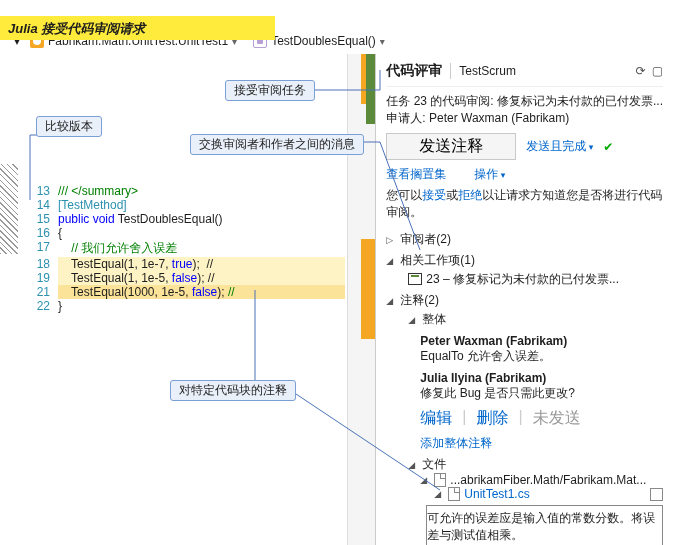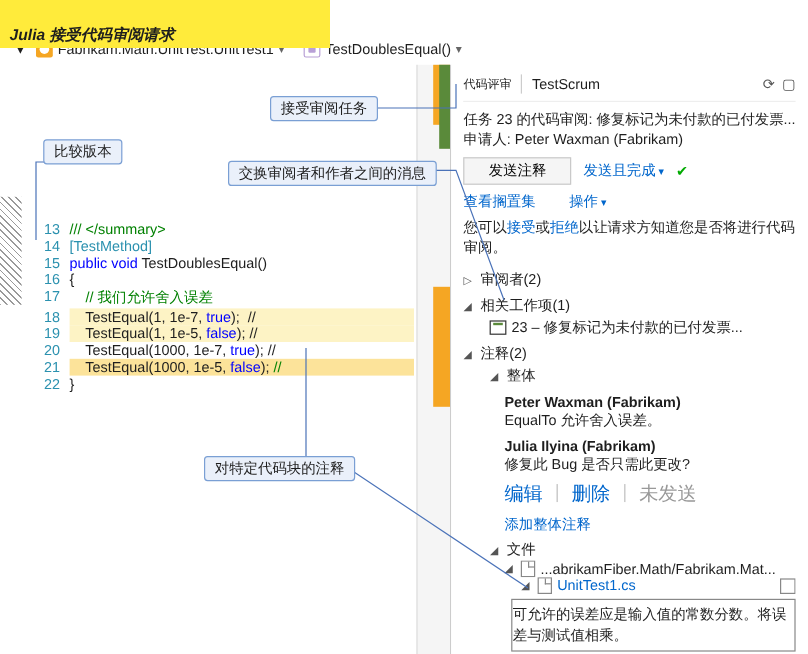--- a/index.html
+++ b/index.html
@@ -1,17 +1,17 @@
 <!DOCTYPE html>
 <html><head>
 <meta charset="utf-8">
 <style>
 *{box-sizing:border-box;margin:0;padding:0;font-family:"Segoe UI",Tahoma,sans-serif}
 body{width:673px;height:545px;background:#fff;position:relative;font-size:12px;color:#1e1e1e;overflow:hidden}
-.banner{position:absolute;left:0;top:0;width:275px;height:24px;background:#ffeb3b;padding:20px 8px;font-style:italic;font-weight:bold;font-size:13px;z-index:10}
+.banner{position:absolute;left:0;top:16px;width:275px;height:24px;background:#ffeb3b;padding:4px 8px;font-style:italic;font-weight:bold;font-size:13px;z-index:10}
 .tabbar{position:absolute;left:0;top:30px;right:0;height:22px;display:flex;align-items:center;gap:4px;padding-left:14px}
 .tab{display:flex;align-items:center;gap:4px;padding:2px 6px;font-size:12px}
 .tab .caret{color:#666;font-size:10px}
 .cs-ico{display:inline-block;width:14px;height:14px;background:#f5a623;border-radius:2px;position:relative}
 .cs-ico::after{content:"";position:absolute;left:3px;top:3px;width:8px;height:8px;border-radius:50%;background:#fff}
 .method-ico{display:inline-block;width:14px;height:14px;background:#fff;border:1px solid #b8a0d6;border-radius:2px;position:relative}
 .method-ico::after{content:"";position:absolute;left:3px;top:3px;width:6px;height:6px;background:#b8a0d6;border-radius:1px}
 .split{display:flex;position:absolute;top:54px;left:0;right:0;bottom:0}
 .left{width:398px;position:relative;border-right:1px solid #ccc}
 .right{flex:1;padding:8px 10px;background:#fff;position:relative}
@@ -23,26 +23,26 @@
 .src{white-space:pre;flex:1}
 .c-green{color:#008000}
 .c-blue{color:#0000ff}
 .c-cyan{color:#2b91af}
 .hl{background:#fdf3c5}
 .hl.sel{background:#fce39a}
 .minimap{position:absolute;right:0;top:0;width:28px;height:100%;background:#f5f5f5;border-left:1px solid #ddd}
 .mm-range{position:absolute;right:0;width:14px;background:#f5a623}
 .mm-range.green{background:#5a8a3a;right:0;width:9px}
 .panel-head{display:flex;align-items:center;gap:8px;border-bottom:1px solid #eee;padding-bottom:6px;margin-bottom:6px}
-.panel-head h3{font-size:10px;font-weight:400}
+.panel-head h3{font-size:14px;font-weight:700}
 .vline{width:1px;height:16px;background:#ccc}
 .icons-right{margin-left:auto;display:flex;gap:6px;color:#555}
 .task-line{font-size:12px;margin:0 0;overflow:hidden;text-overflow:ellipsis;white-space:nowrap}
 .btnrow{display:flex;align-items:center;gap:10px;margin:6px 0}
-.btn{border:1px solid #c9c9c9;background:#f5f5f5;padding:2px 20px;font-size:12px;cursor:pointer}
+.btn{border:1px solid #c9c9c9;background:#f5f5f5;padding:2px 32px;font-size:16px;cursor:pointer}
 .link{color:#0066cc;cursor:pointer}
 .link.caret::after{content:" ▾";font-size:9px}
 .linkrow{display:flex;gap:28px;margin:4px 0}
 .note{font-size:12px;margin:4px 0 10px}
 .sec{margin:4px 0}
 .sec-h{display:flex;align-items:center;gap:4px;font-size:12px;cursor:pointer}
 .tri{font-size:9px;color:#555;width:10px;display:inline-block}
 .sec-body{padding-left:22px;margin-top:2px}
 .work-ico{display:inline-block;width:14px;height:12px;background:#fff;border:1px solid #333;position:relative;margin-right:4px;vertical-align:-2px}
 .work-ico::before{content:"";position:absolute;left:2px;top:1px;width:8px;height:2px;background:#5a8a3a}
@@ -115,24 +115,20 @@
         </div>
         <div class="ln">
           <div class="num">18</div>
           <div class="src hl">    TestEqual(1, 1e-7, <span class="c-blue">true</span>);  //</div>
         </div>
         <div class="ln">
           <div class="num">19</div>
           <div class="src hl">    TestEqual(1, 1e-5, <span class="c-blue">false</span>); //</div>
         </div>
         <div class="ln">
-          <div class="num">20</div>
-          <div class="src ">    TestEqual(1000, 1e-7, <span class="c-blue">true</span>); //</div>
-        </div>
-        <div class="ln">
           <div class="num">21</div>
           <div class="src hl sel">    TestEqual(1000, 1e-5, <span class="c-blue">false</span>);<span class="c-green"> //</span></div>
         </div>
         <div class="ln">
           <div class="num">22</div>
           <div class="src "><span>}</span></div>
         </div>
       </div>
     <div class="minimap">
       <div class="mm-range" style="top:0;height:50px"></div>

